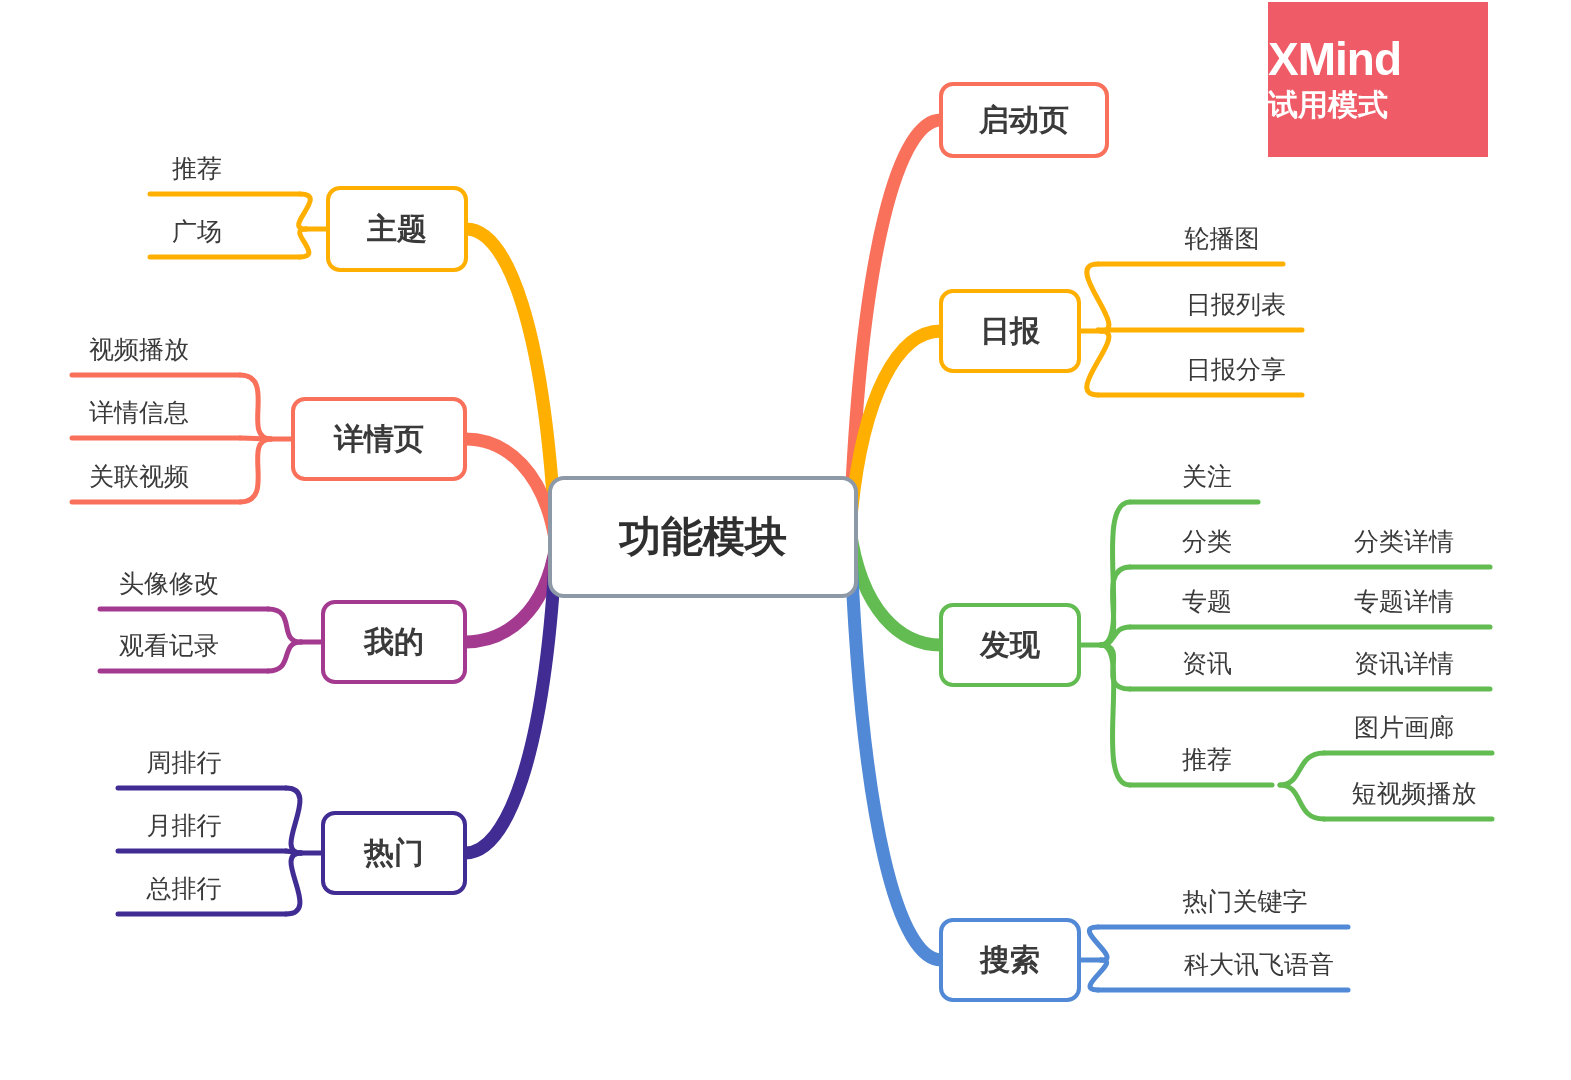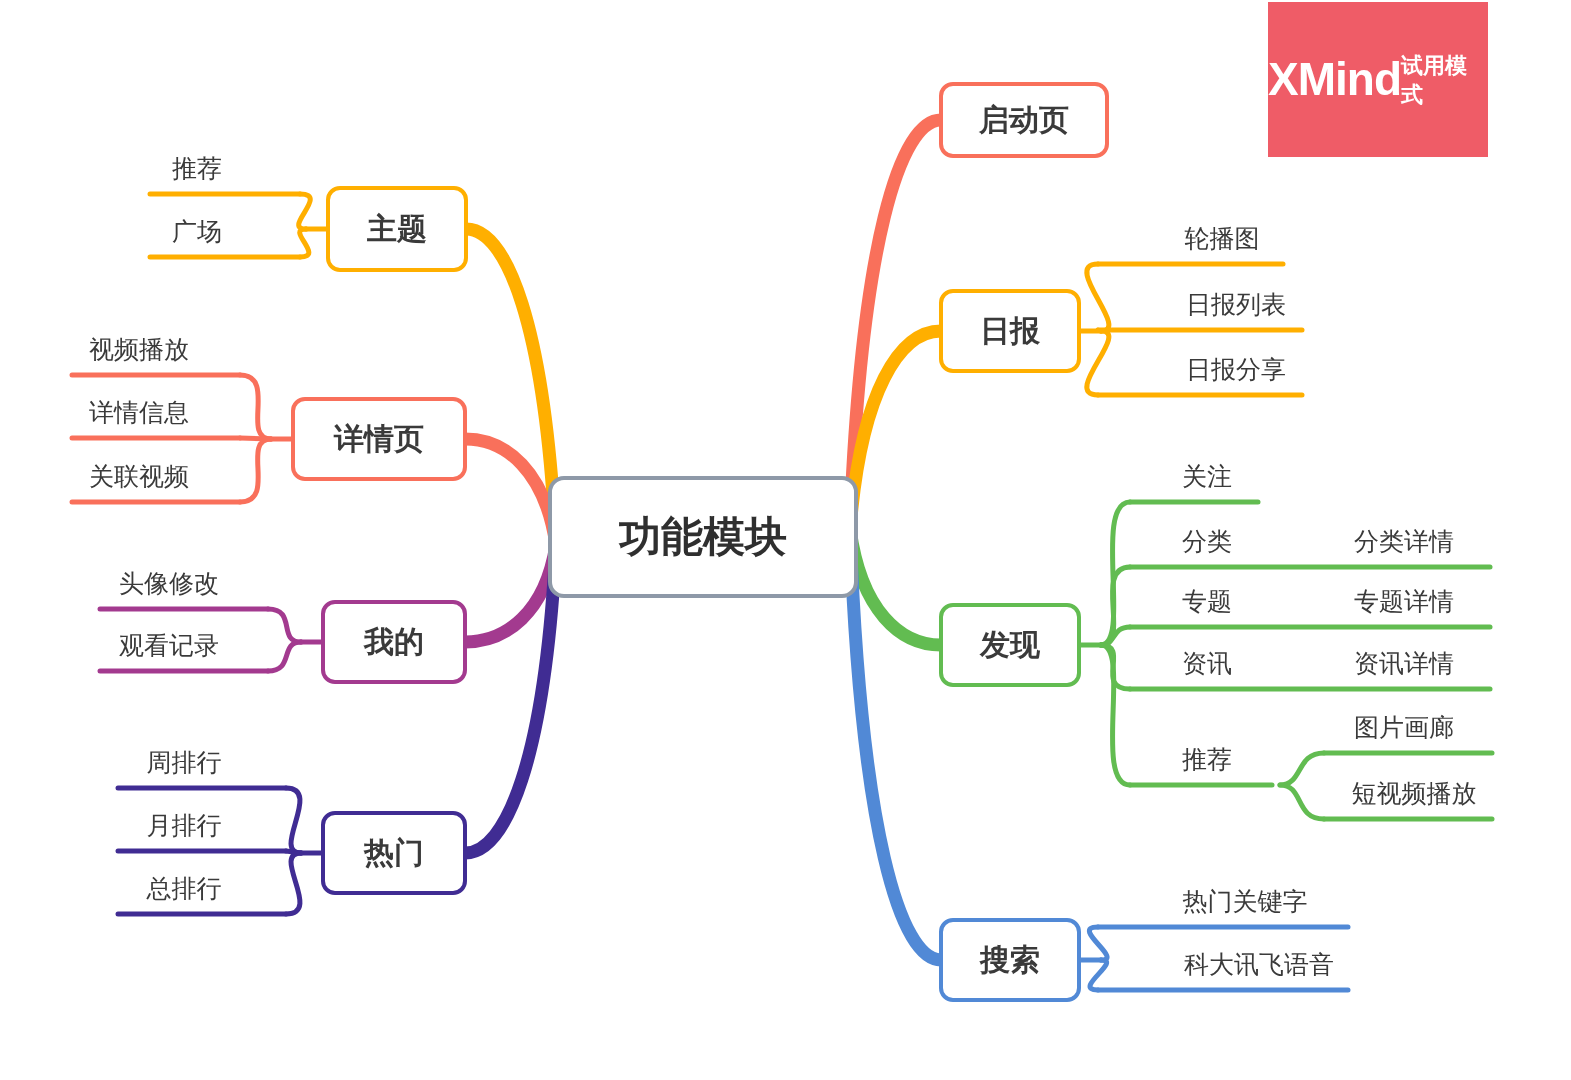--- a/index.html
+++ b/index.html
@@ -21,33 +21,33 @@
     height: 1080px;
   }
   .wm {
     position: absolute;
     left: 1268px;
     top: 2px;
     width: 220px;
     height: 155px;
     background: #EF5C67;
     display: flex;
-    flex-direction: row;
-    align-items: center;
+    flex-direction: column;
+    align-items: flex-start;
     justify-content: center;
     color: #ffffff;
   }
   .wm-title {
     font-size: 46px;
     font-weight: bold;
     letter-spacing: -1px;
     line-height: 1.05;
   }
   .wm-sub {
-    font-size: 22px;
+    font-size: 30px;
     font-weight: bold;
     line-height: 1.3;
     margin-top: 2px;
   }
   .node-label {
     font-weight: bold;
     fill: #3A3A3A;
   }
   .leaf-label {
     fill: #3A3A3A;

